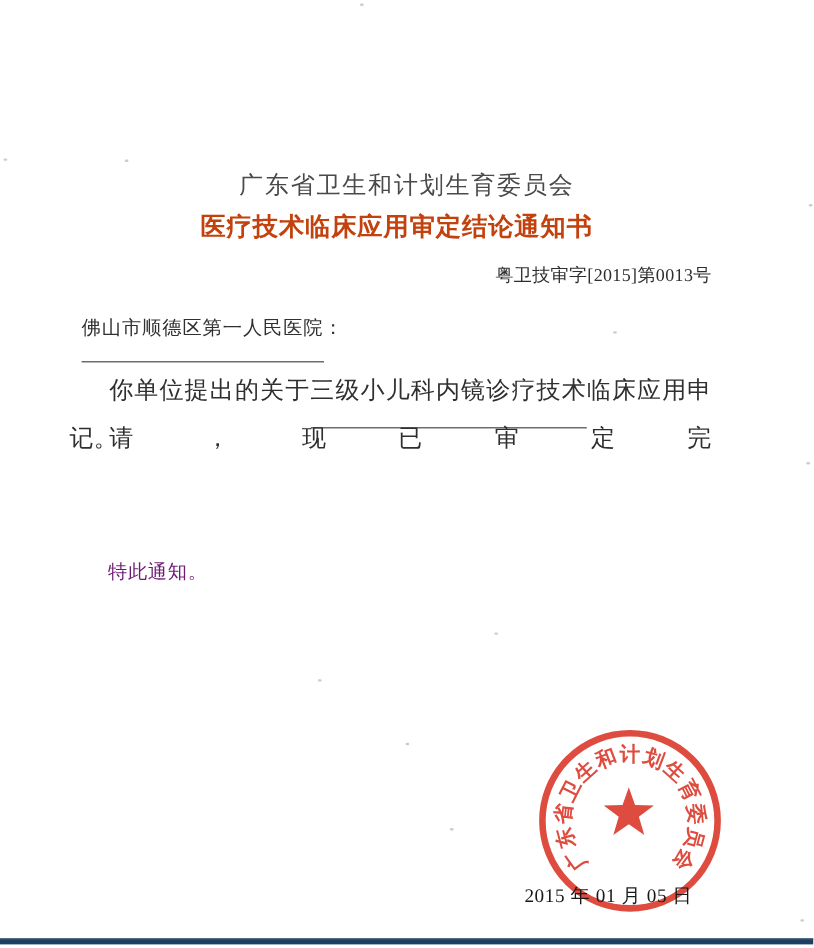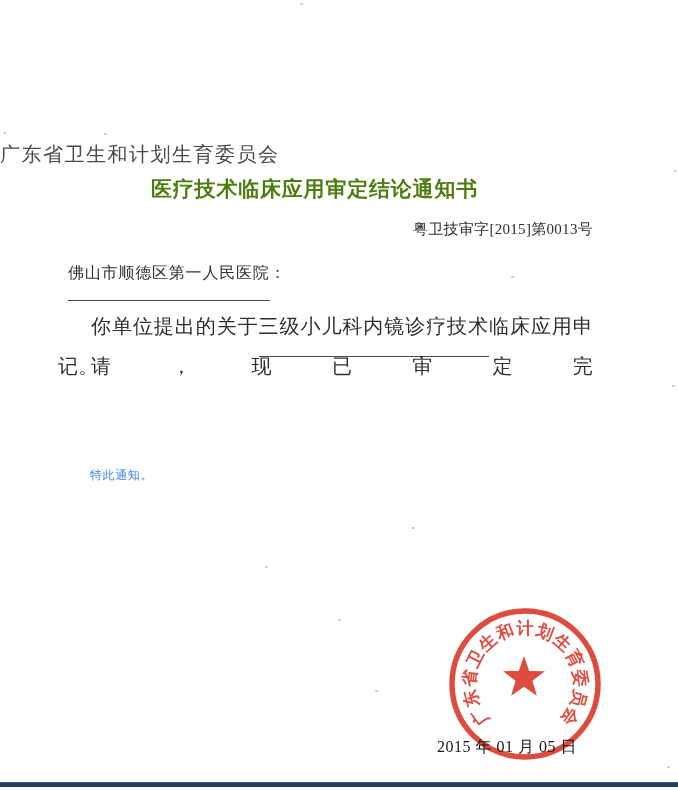--- a/index.html
+++ b/index.html
@@ -1,43 +1,43 @@
 <!DOCTYPE html>
 <html><head>
 <meta charset="utf-8">
 <style>
   html,body{margin:0;padding:0;background:#fff;}
   .page{
     position:relative;width:678px;height:790px;background:#ffffff;overflow:hidden;
     font-family:"Liberation Serif","DejaVu Serif",serif;color:#333;
   }
   .org-title{
-    position:absolute;top:141px;left:0;width:678px;text-align:left;
+    position:absolute;top:141px;left:0;width:678px;text-align:center;
     font-size:20px;letter-spacing:1.5px;color:#4a4a4a;font-weight:400;
   }
   .doc-title{
-    position:absolute;top:175px;left:0;width:629px;text-align:center;
+    position:absolute;top:175px;left:16px;width:629px;text-align:center;
     font-family:"Liberation Sans","DejaVu Sans",sans-serif;
-    font-size:21px;font-weight:700;letter-spacing:0.8px;color:#4d7c0f;
+    font-size:21px;font-weight:700;letter-spacing:0.8px;color:#c2410c;
   }
   .doc-number{
     position:absolute;top:220px;right:85px;font-size:15px;color:#2e2e2e;letter-spacing:0.3px;text-align:center;
   }
   .addressee{
     position:absolute;top:263px;left:68px;font-size:16px;color:#303030;letter-spacing:0.8px;
   }
   .u{border-bottom:1px solid #4a4a4a;padding-bottom:19px;}
   .body-block{
     position:absolute;top:306px;left:58px;width:535px;font-size:20px;color:#2f2f2f;
   }
   .body-line{height:40px;line-height:40px;letter-spacing:0.2px;}
   .body-line.just{text-align:justify;text-align-last:justify;}
   .body-line.first{padding-left:33px;}
   .closing{
-    position:absolute;top:467px;left:90px;font-size:12px;color:#3b82f6;letter-spacing:0.6px;
+    position:absolute;top:467px;left:90px;font-size:16px;color:#701a75;letter-spacing:0.6px;
   }
   .date-line{
     position:absolute;top:689px;left:437px;font-size:16px;color:#181818;letter-spacing:0.5px;z-index:6;margin-top:48px;
   }
   .seal{position:absolute;left:435px;top:594px;width:180px;height:180px;z-index:4;}
   .footer-bar{
     position:absolute;left:0;top:782px;height:5px;width:678px;
     background:#1e3f60;border-top:1px solid #35597d;box-sizing:border-box;
   }
   .speck{position:absolute;background:#8f8f8f;opacity:0.45;border-radius:1px;}

